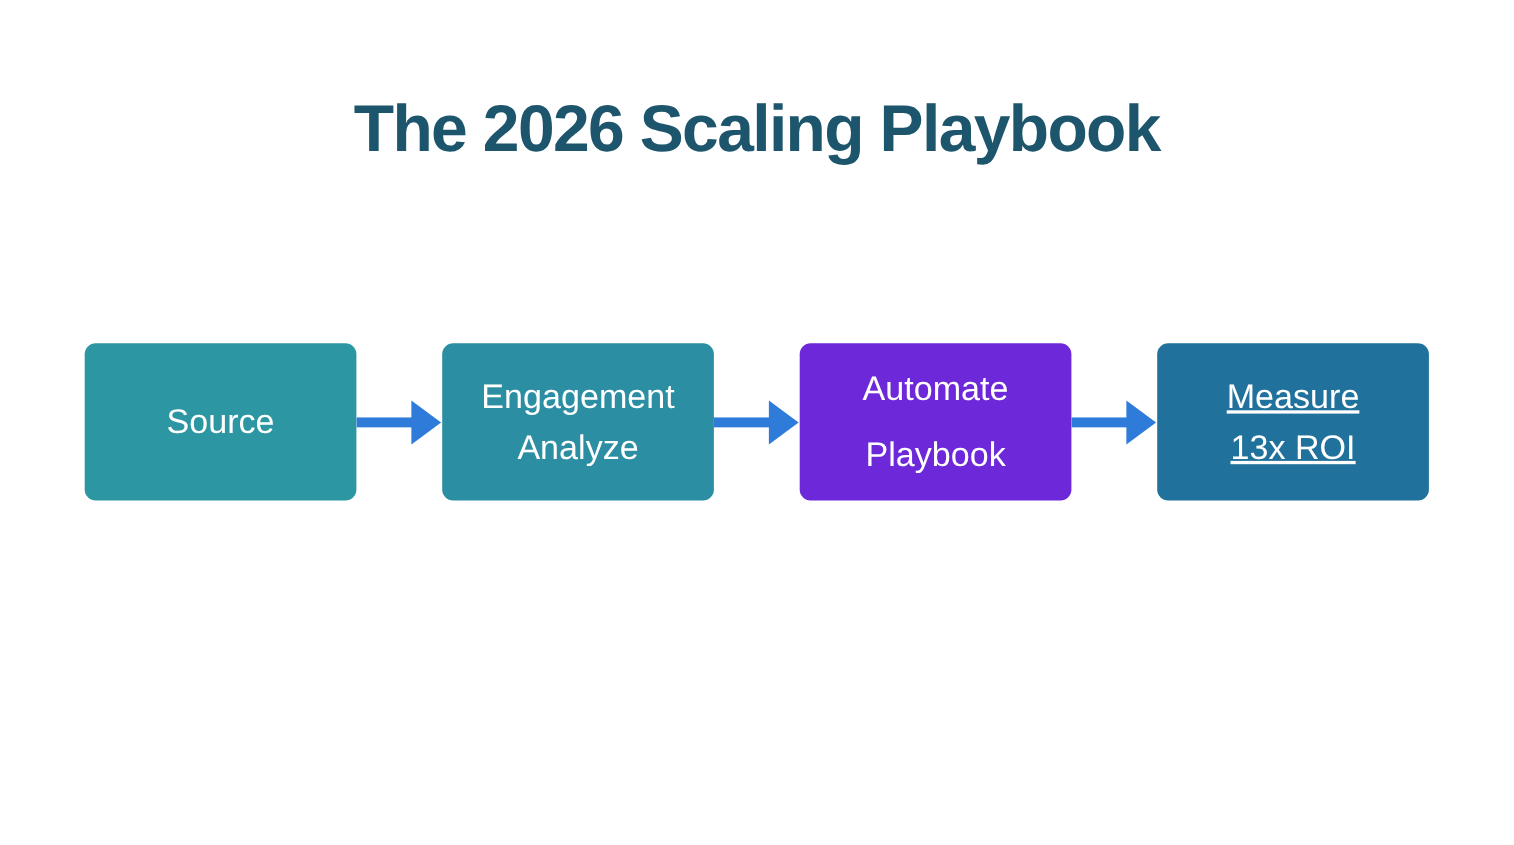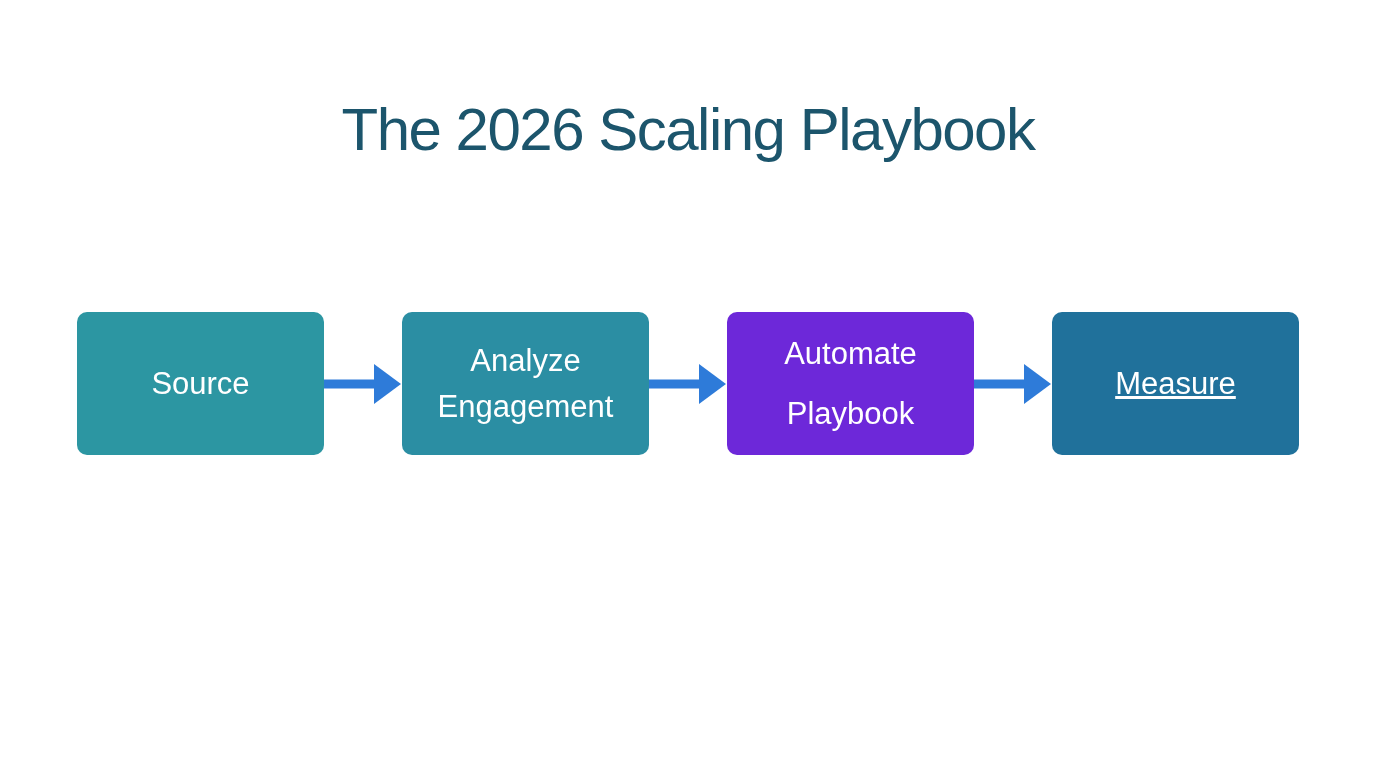--- a/index.html
+++ b/index.html
@@ -6,26 +6,26 @@
   html, body {
     width: 1376px;
     height: 768px;
     overflow: hidden;
     font-family: "Liberation Sans", "DejaVu Sans", sans-serif;
   }
   body { background: #ffffff; position: relative; }
 
   .title {
     position: absolute;
-    top: 95px;
+    top: 82px;
     left: 0;
     width: 100%;
     text-align: center;
     font-size: 60px;
-    font-weight: normal;
+    font-weight: bold;
     letter-spacing: -1.5px;
   }
 
   .flow-row {
     position: absolute;
     top: 312px;
     left: 77px;
     width: 1222px;
     height: 143px;
     display: flex;
@@ -60,31 +60,32 @@
 
 <div class="flow-row">
     <div class="flow-step" style="background: rgb(44, 150, 162);">
       <span>Source</span>
     </div>
     <svg width="78" height="44" viewBox="0 0 78 44" class="arrow">
       <rect x="0" y="17.5" width="54" height="9" fill="#2E7BD9"></rect>
       <polygon points="50,2 77,22 50,42" fill="#2E7BD9"></polygon>
     </svg>
     <div class="flow-step" style="background: rgb(43, 142, 163);">
+      <span>Engagement</span>
       <span>Analyze</span>
-      <span>Engagement</span>
     </div>
     <svg width="78" height="44" viewBox="0 0 78 44" class="arrow">
       <rect x="0" y="17.5" width="54" height="9" fill="#2E7BD9"></rect>
       <polygon points="50,2 77,22 50,42" fill="#2E7BD9"></polygon>
     </svg>
     <div class="flow-step" style="background: #6d28d9; gap: 14px;">
       <span>Automate</span>
       <span>Playbook</span>
     </div>
     <svg width="78" height="44" viewBox="0 0 78 44" class="arrow">
       <rect x="0" y="17.5" width="54" height="9" fill="#2E7BD9"></rect>
       <polygon points="50,2 77,22 50,42" fill="#2E7BD9"></polygon>
     </svg>
     <div class="flow-step" style="background: rgb(32, 113, 155); text-decoration: underline;">
       <span>Measure</span>
+      <span>13x ROI</span>
     </div>
   </div>
 
 </body></html>

